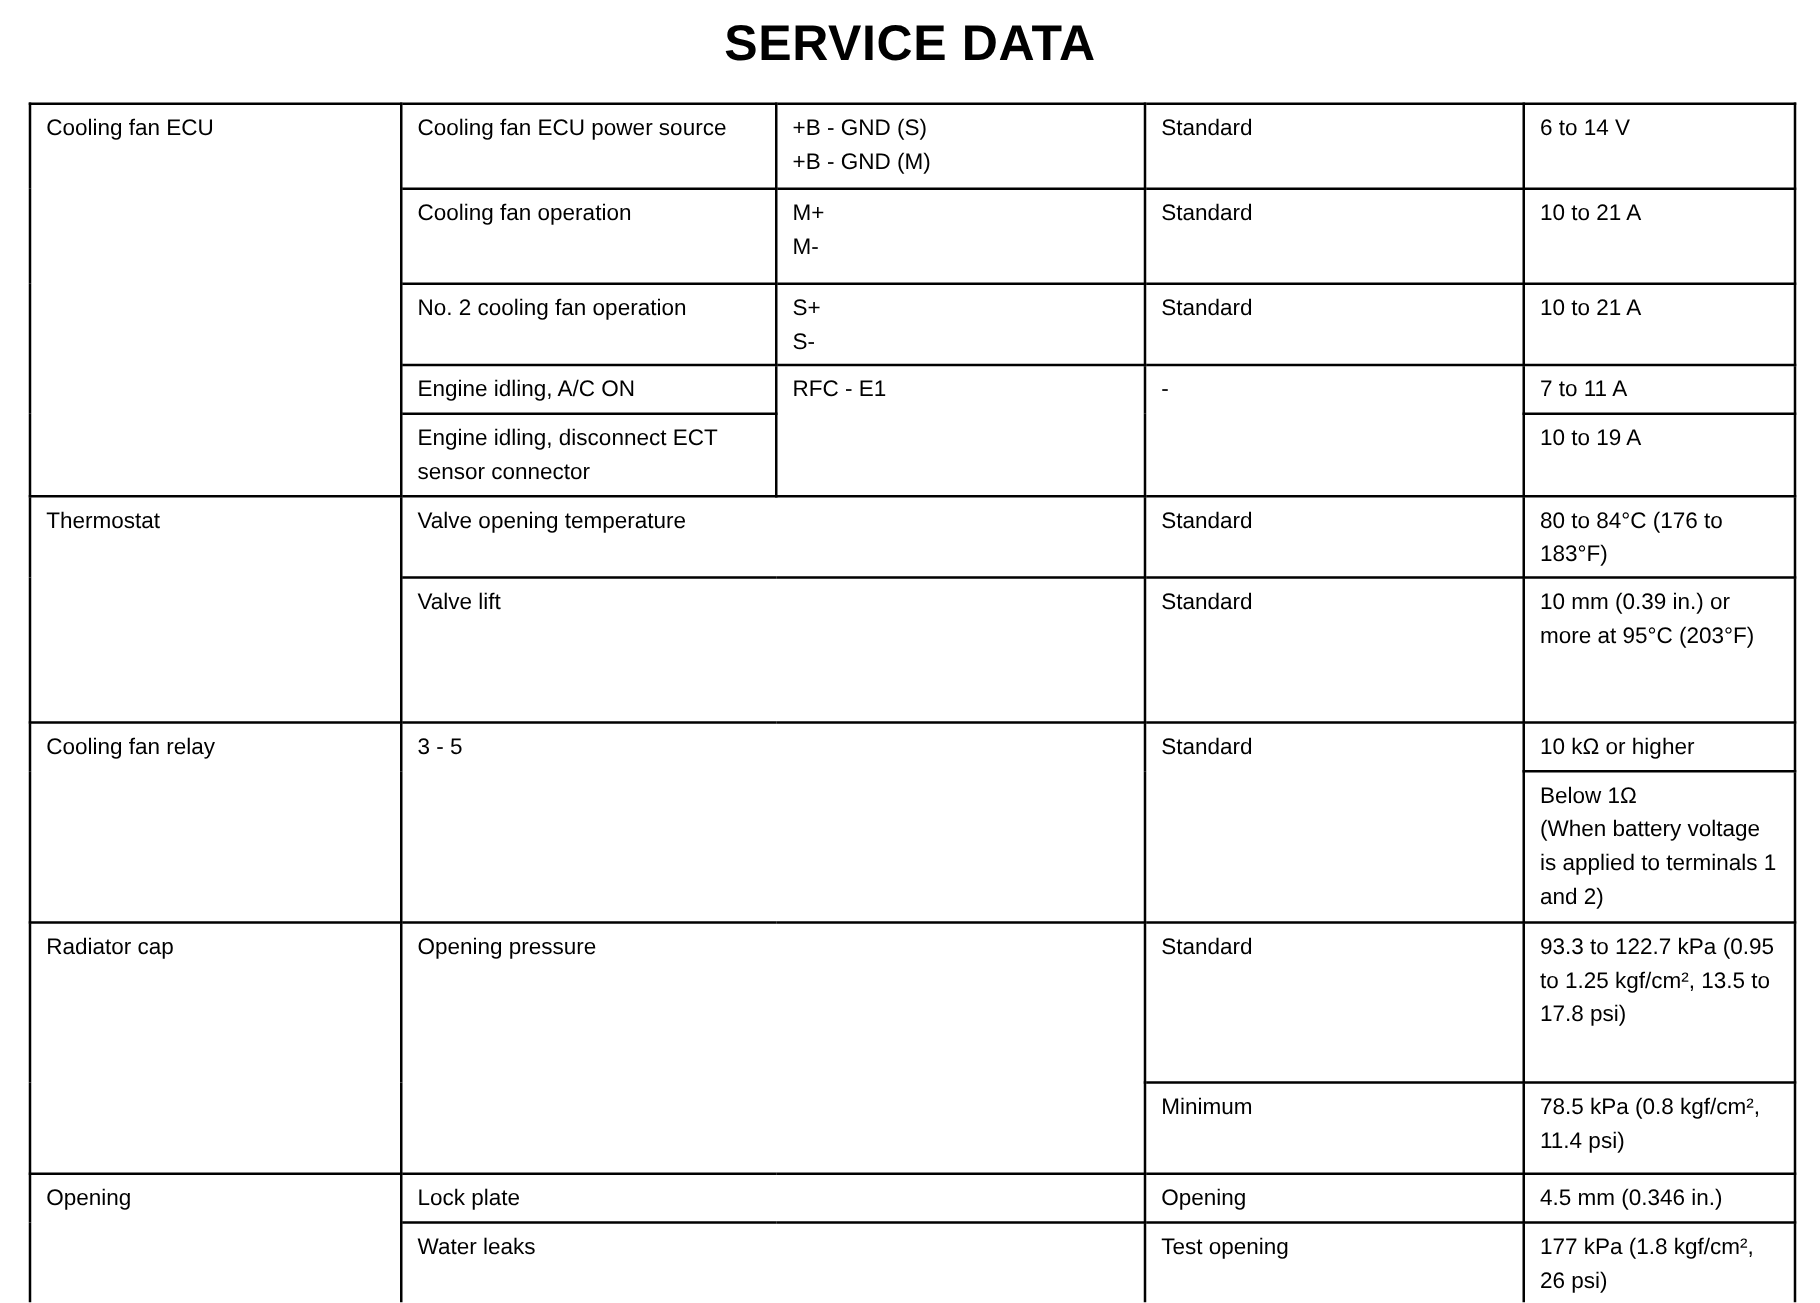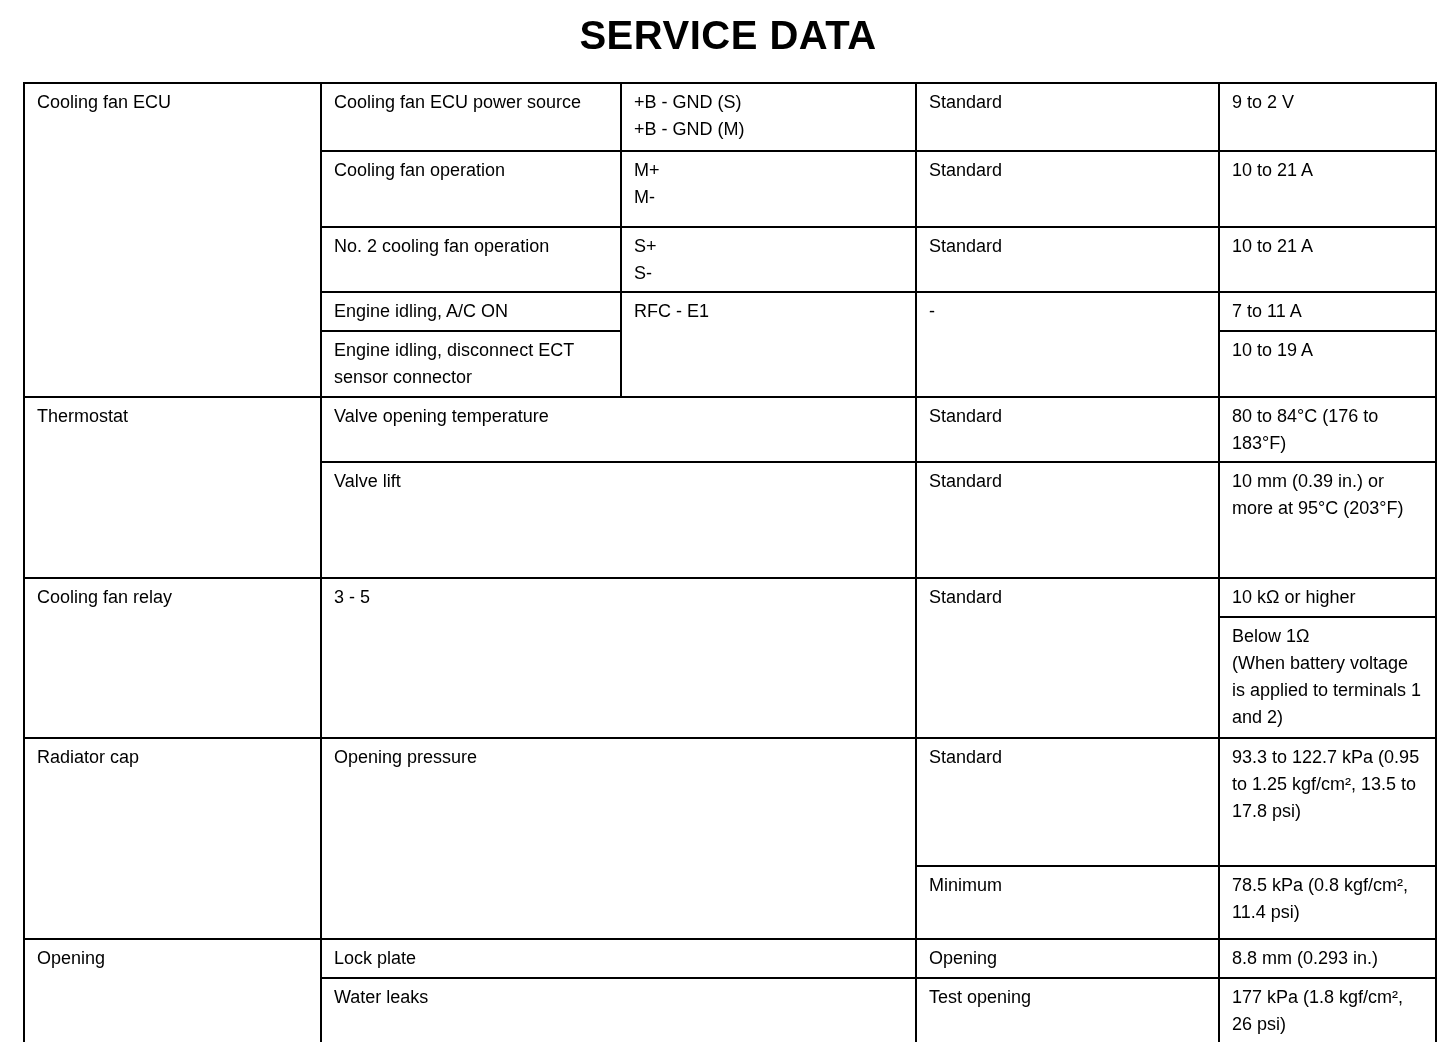--- a/index.html
+++ b/index.html
@@ -52,21 +52,21 @@
       <col style="width:217px">
     </colgroup>
     <tbody>
 
       <tr style="height:68px">
         <td rowspan="5">Cooling fan ECU</td>
         <td>Cooling fan ECU power source</td>
         <td>+B - GND (S)
 +B - GND (M)</td>
         <td>Standard</td>
-        <td>9 to 2 V</td>
+        <td>6 to 14 V</td>
       </tr>
       <tr style="height:76px">
         <td>Cooling fan operation</td>
         <td>M+
 M-</td>
         <td>Standard</td>
         <td>10 to 21 A</td>
       </tr>
       <tr style="height:56px">
         <td>No. 2 cooling fan operation</td>
@@ -117,21 +117,21 @@
       </tr>
       <tr style="height:73px">
         <td>Minimum</td>
         <td>78.5 kPa (0.8 kgf/cm², 11.4 psi)</td>
       </tr>
 
       <tr style="height:39px">
         <td rowspan="2">Opening</td>
         <td colspan="2">Lock plate</td>
         <td>Opening</td>
-        <td>8.8 mm (0.293 in.)</td>
+        <td>4.5 mm (0.346 in.)</td>
       </tr>
       <tr style="height:91px">
         <td colspan="2">Water leaks</td>
         <td>Test opening</td>
         <td>177 kPa (1.8 kgf/cm², 26 psi)</td>
       </tr>
     </tbody>
   </table>
 </div>
 

